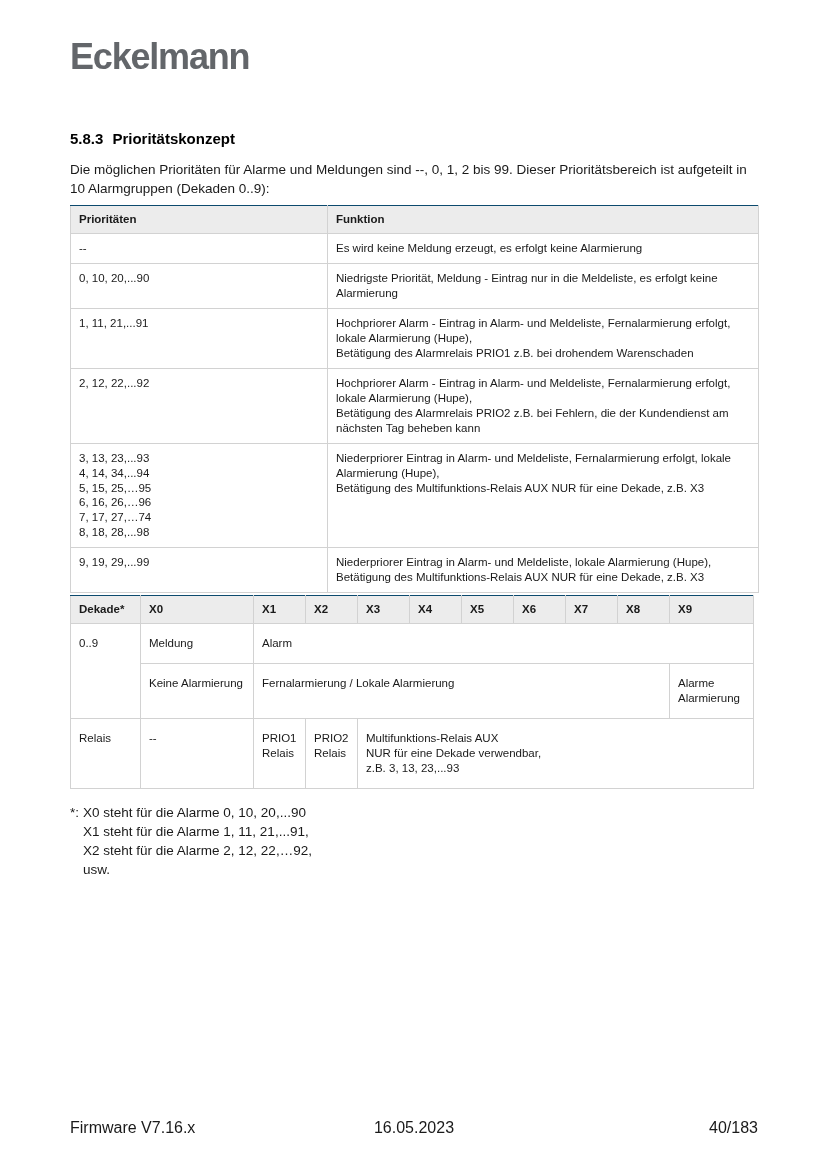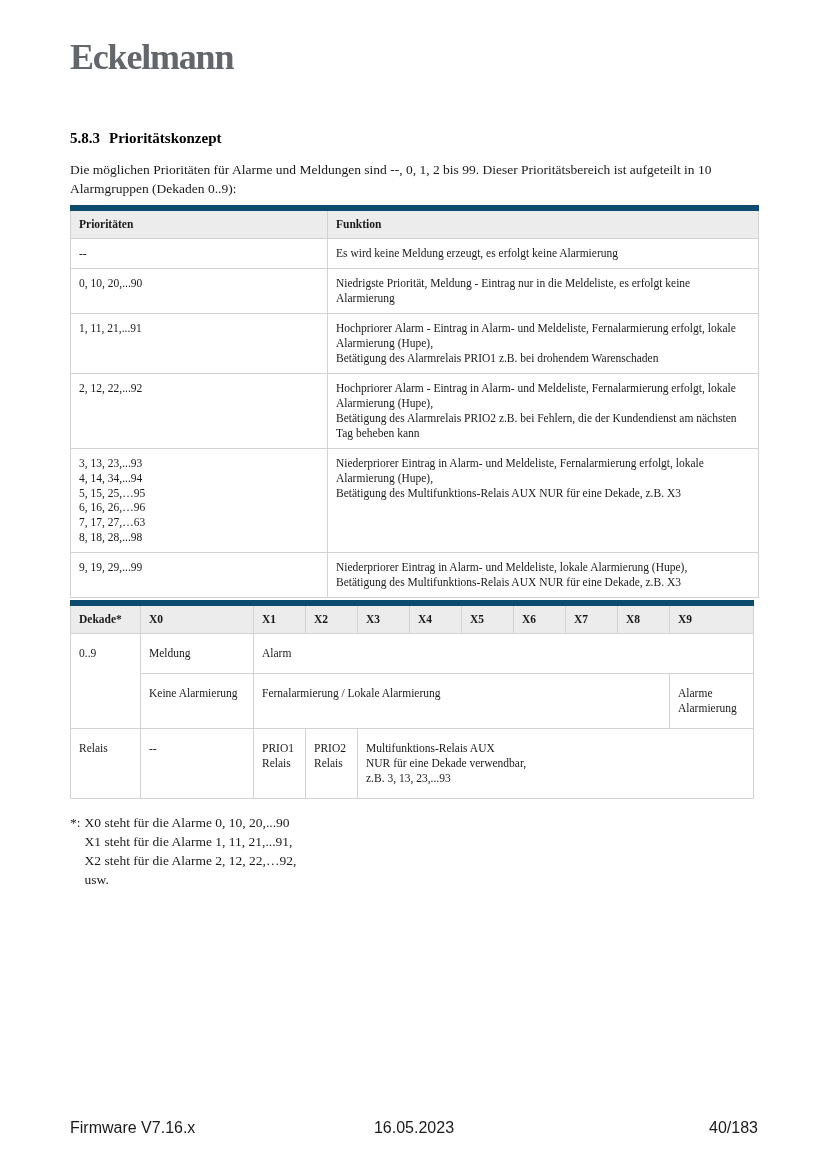--- a/index.html
+++ b/index.html
@@ -4,21 +4,21 @@
 <style>
   * { margin: 0; padding: 0; box-sizing: border-box; }
   html, body { background: #ffffff; }
   body {
     width: 827px; height: 1169px;
     position: relative;
     font-family: "Liberation Sans", "DejaVu Sans", sans-serif;
     color: #1a1a1a;
     overflow: hidden;
   }
-  .content { position: absolute; left: 70px; top: 0; width: 688px; font-family: Liberation Serif, serif; }
+  .content { position: absolute; left: 70px; top: 0; width: 688px; }
 
   .logo {
     margin-top: 36px;
     font-size: 36px;
     font-weight: bold;
     letter-spacing: -1.2px;
     color: #63666a;
   }
 
   .heading {
@@ -46,21 +46,21 @@
     text-align: left;
     vertical-align: top;
     padding: 7px 8px;
     white-space: pre-line;
     font-weight: normal;
     color: #1a1a1a;
   }
   thead th {
     background: #ececec;
     font-weight: bold;
-    border-top: 6px solid #0c4a6e;
+    border-top: 1px solid #0c4a6e;
     padding: 6px 8px;
   }
   .tbl2 td { padding: 12px 8px; }
 
   .para2 { margin-top: 24px; }
   .link { color: #1b72cc; text-decoration: none; cursor: pointer; }
 
   .footnote {
     margin-top: 14px;
     font-size: 13.5px;
@@ -123,21 +123,21 @@
       <tr>
         <td>2, 12, 22,...92</td>
         <td>Hochpriorer Alarm - Eintrag in Alarm- und Meldeliste, Fernalarmierung erfolgt, lokale Alarmierung (Hupe),
 Betätigung des Alarmrelais PRIO2 z.B. bei Fehlern, die der Kundendienst am nächsten Tag beheben kann</td>
       </tr>
       <tr>
         <td>3, 13, 23,...93
 4, 14, 34,...94
 5, 15, 25,…95
 6, 16, 26,…96
-7, 17, 27,…63
+7, 17, 27,…74
 8, 18, 28,...98</td>
         <td>Niederpriorer Eintrag in Alarm- und Meldeliste, Fernalarmierung erfolgt, lokale Alarmierung (Hupe),
 Betätigung des Multifunktions-Relais AUX NUR für eine Dekade, z.B. X3</td>
       </tr>
       <tr>
         <td>9, 19, 29,...99</td>
         <td>Niederpriorer Eintrag in Alarm- und Meldeliste, lokale Alarmierung (Hupe),
 Betätigung des Multifunktions-Relais AUX NUR für eine Dekade, z.B. X3</td>
       </tr>
     </tbody>

